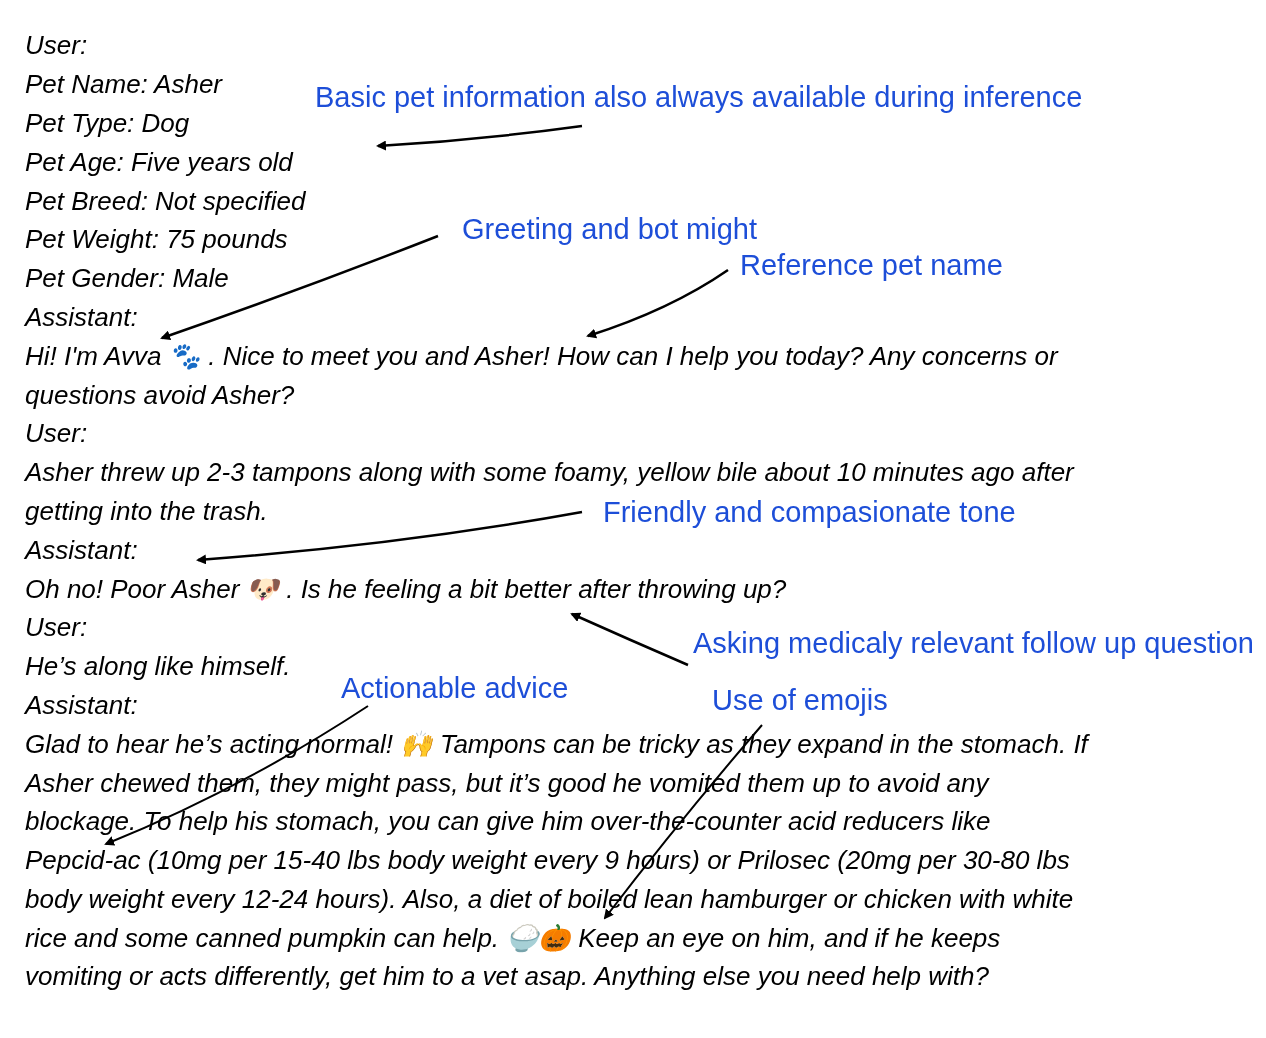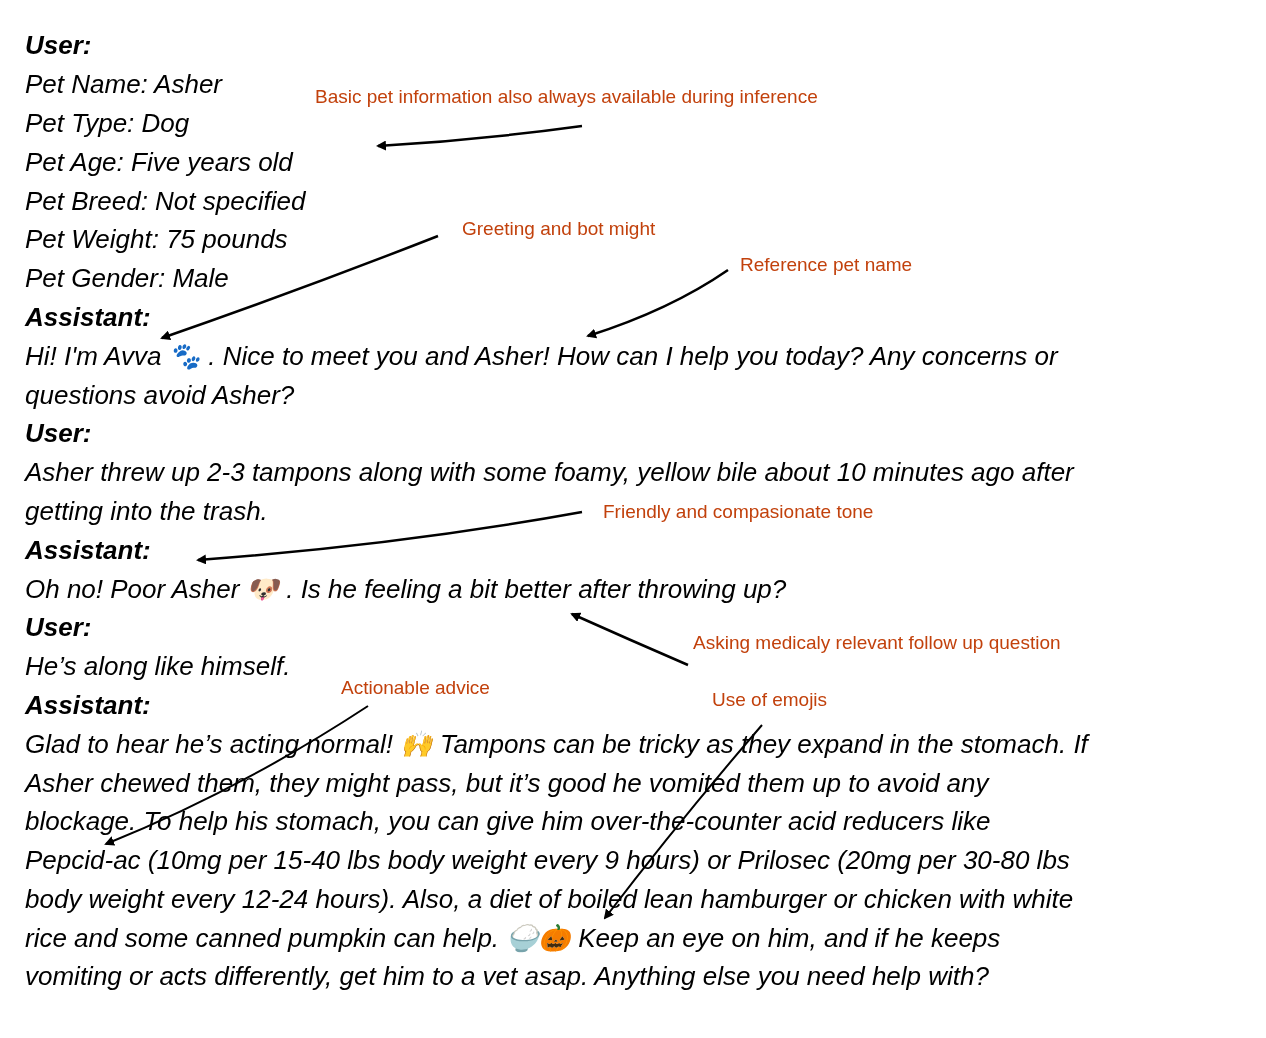--- a/index.html
+++ b/index.html
@@ -3,25 +3,25 @@
 <meta charset="utf-8">
 <style>
   html, body { margin:0; padding:0; background:#ffffff; }
   body { width:1266px; height:1038px; position:relative; overflow:hidden; }
   .line {
     position:absolute; left:25px;
     font-family:"Liberation Sans", sans-serif;
     font-style:italic; font-size:26px; color:#000;
     white-space:nowrap; line-height:30px;
   }
-  .bold { font-weight:bold; }
+  .bold { font-weight:normal; }
   .note {
     position:absolute;
     font-family:"Liberation Sans", sans-serif;
-    font-size:19px; color:#c2410c; white-space:nowrap; line-height:30px;
+    font-size:29px; color:#1d4ed8; white-space:nowrap; line-height:30px;
   }
   svg.arrows { position:absolute; left:0; top:0; pointer-events:none; }
 </style>
 </head>
 <body>
 
 <div id="doc">
   <div class="line bold" style="top:30px">User:</div>
   <div class="line" style="top:69px">Pet Name: Asher</div>
   <div class="line" style="top:108px">Pet Type: Dog</div>

